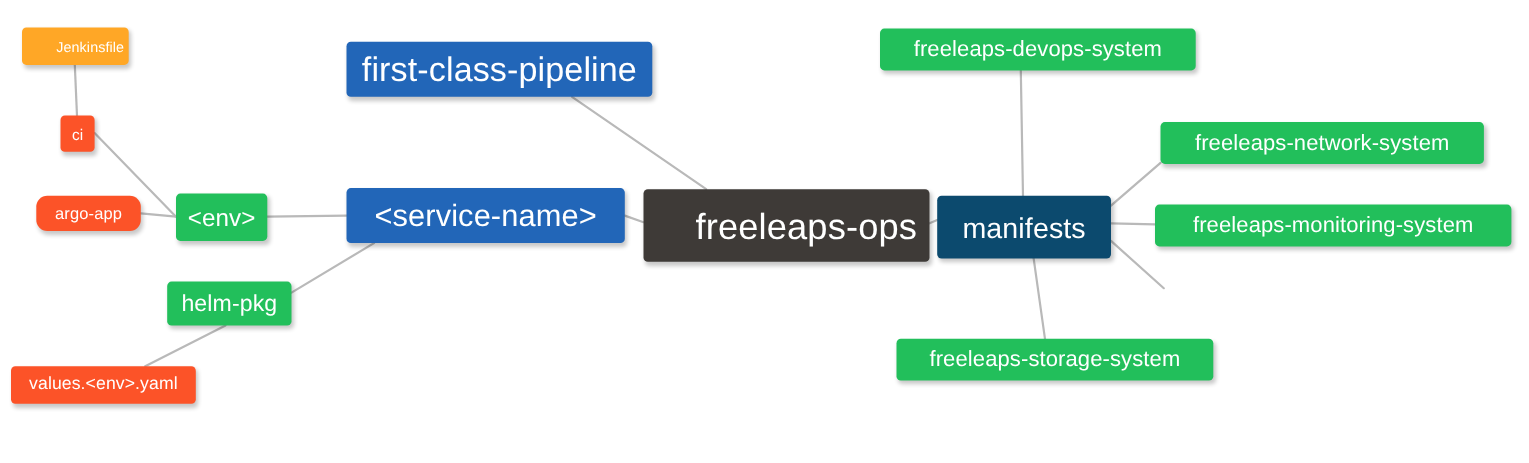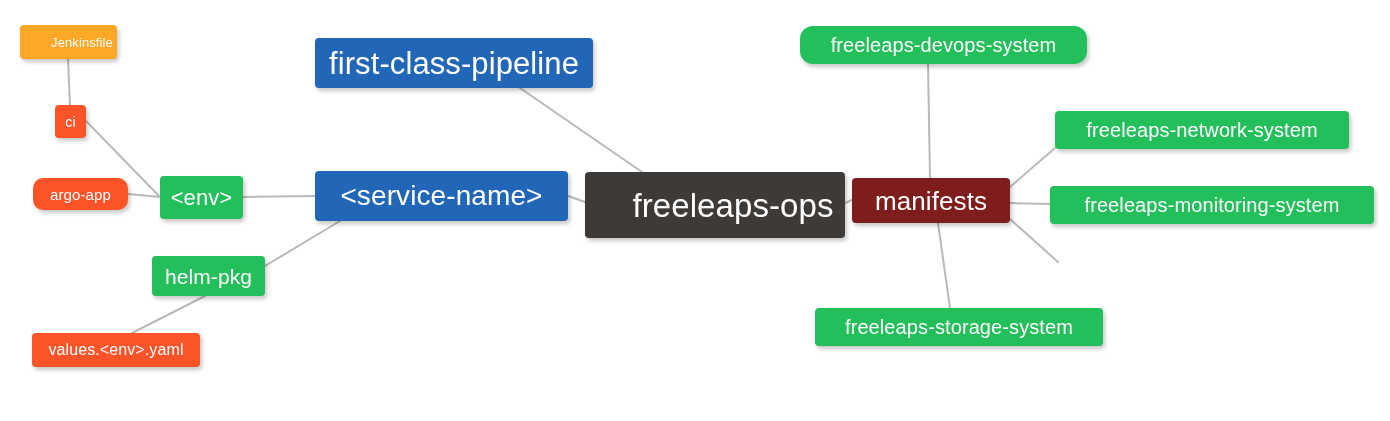--- a/index.html
+++ b/index.html
@@ -93,36 +93,36 @@
       </div>
       <div class="node" style="left: 33px; top: 178px; width: 95px; height: 32px; background: rgb(252, 83, 40); font-size: 15px; border-radius: 10px;">
         <span class="node-label">argo-app</span>
       </div>
       <div class="node" style="left: 160px; top: 176px; width: 83px; height: 43px; background: rgb(34, 191, 91); font-size: 22px;">
         <span class="node-label">&lt;env&gt;</span>
       </div>
       <div class="node" style="left: 152px; top: 256px; width: 113px; height: 40px; background: rgb(34, 191, 91); font-size: 21px;">
         <span class="node-label">helm-pkg</span>
       </div>
-      <div class="node" style="left: 10px; top: 333px; width: 168px; height: 34px; background: rgb(252, 83, 40); font-size: 16px; margin-left: 22px;">
+      <div class="node" style="left: 10px; top: 333px; width: 168px; height: 34px; background: rgb(252, 83, 40); font-size: 16px;">
         <span class="node-label">values.&lt;env&gt;.yaml</span>
       </div>
       <div class="node" style="left: 315px; top: 38px; width: 278px; height: 50px; background: rgb(34, 102, 184); font-size: 31px;">
         <span class="node-label">first-class-pipeline</span>
       </div>
       <div class="node" style="left: 315px; top: 171px; width: 253px; height: 50px; background: rgb(34, 102, 184); font-size: 28px; text-align: center;">
         <span class="node-label">&lt;service-name&gt;</span>
       </div>
       <div class="node" style="left: 585px; top: 172px; width: 260px; height: 66px; background: rgb(62, 58, 55); font-size: 33px; padding-left: 36px;">
         <span class="node-label">freeleaps-ops</span>
       </div>
-      <div class="node" style="left: 852px; top: 178px; width: 158px; height: 45px; background: #7f1d1d; font-size: 26px;">
+      <div class="node" style="left: 852px; top: 178px; width: 158px; height: 57px; background: #0c4a6e; font-size: 26px;">
         <span class="node-label">manifests</span>
       </div>
-      <div class="node" style="left: 800px; top: 26px; width: 287px; height: 38px; background: rgb(34, 191, 91); font-size: 20px; border-radius: 13px;">
+      <div class="node" style="left: 800px; top: 26px; width: 287px; height: 38px; background: rgb(34, 191, 91); font-size: 20px;">
         <span class="node-label">freeleaps-devops-system</span>
       </div>
       <div class="node" style="left: 1050px; top: 186px; width: 324px; height: 38px; background: rgb(34, 191, 91); font-size: 20px;">
         <span class="node-label">freeleaps-monitoring-system</span>
       </div>
       <div class="node" style="left: 1055px; top: 111px; width: 294px; height: 38px; background: rgb(34, 191, 91); font-size: 20px;">
         <span class="node-label">freeleaps-network-system</span>
       </div>
       <div class="node" style="left: 815px; top: 308px; width: 288px; height: 38px; background: rgb(34, 191, 91); font-size: 20px;">
         <span class="node-label">freeleaps-storage-system</span>

